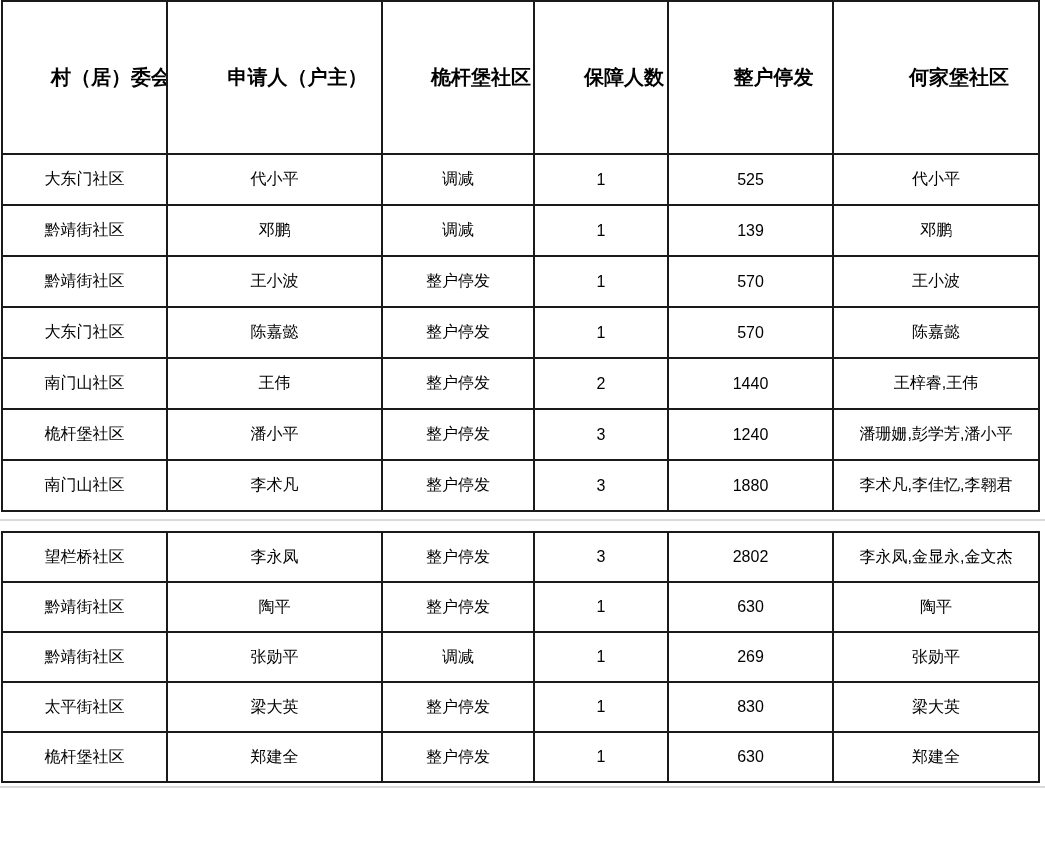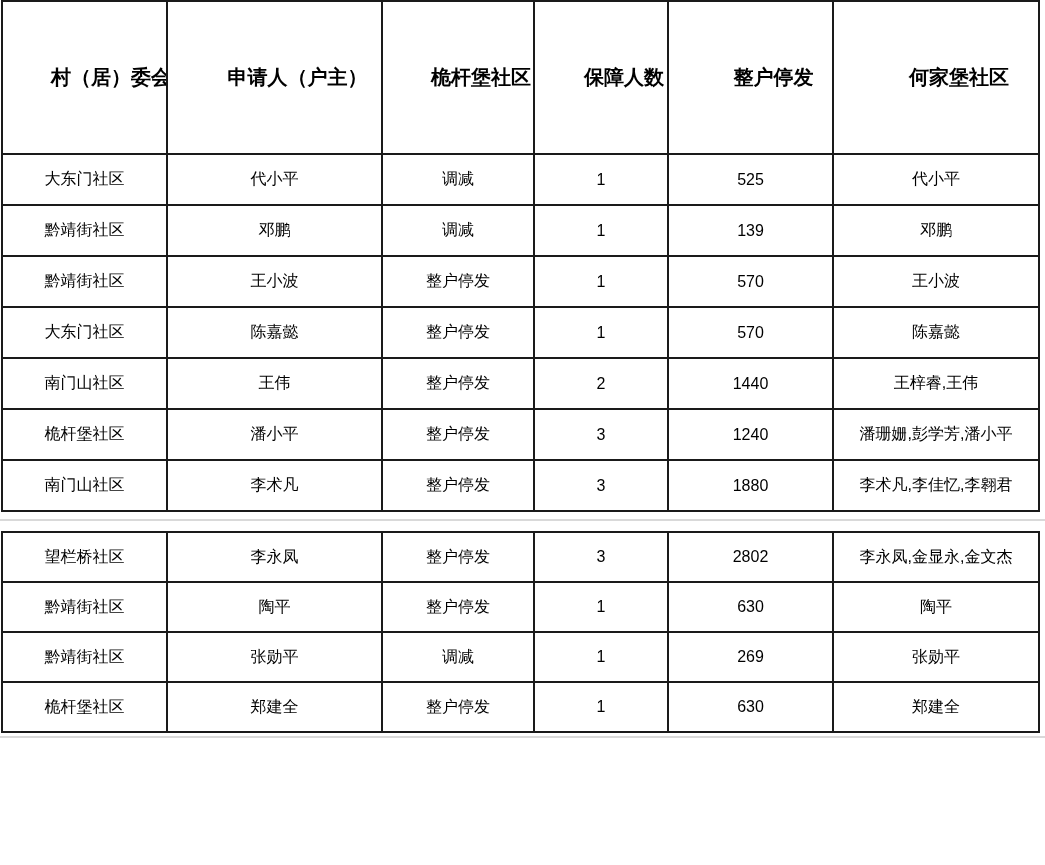--- a/index.html
+++ b/index.html
@@ -176,20 +176,28 @@
         </tr>
         <tr>
           <td>黔靖街社区</td>
           <td>张勋平</td>
           <td>调减</td>
           <td>1</td>
           <td>269</td>
           <td>张勋平</td>
         </tr>
         <tr>
+          <td>太平街社区</td>
+          <td>梁大英</td>
+          <td>整户停发</td>
+          <td>1</td>
+          <td>830</td>
+          <td>梁大英</td>
+        </tr>
+        <tr>
           <td>桅杆堡社区</td>
           <td>郑建全</td>
           <td>整户停发</td>
           <td>1</td>
           <td>630</td>
           <td>郑建全</td>
         </tr>
       </tbody>
   </table>
 

